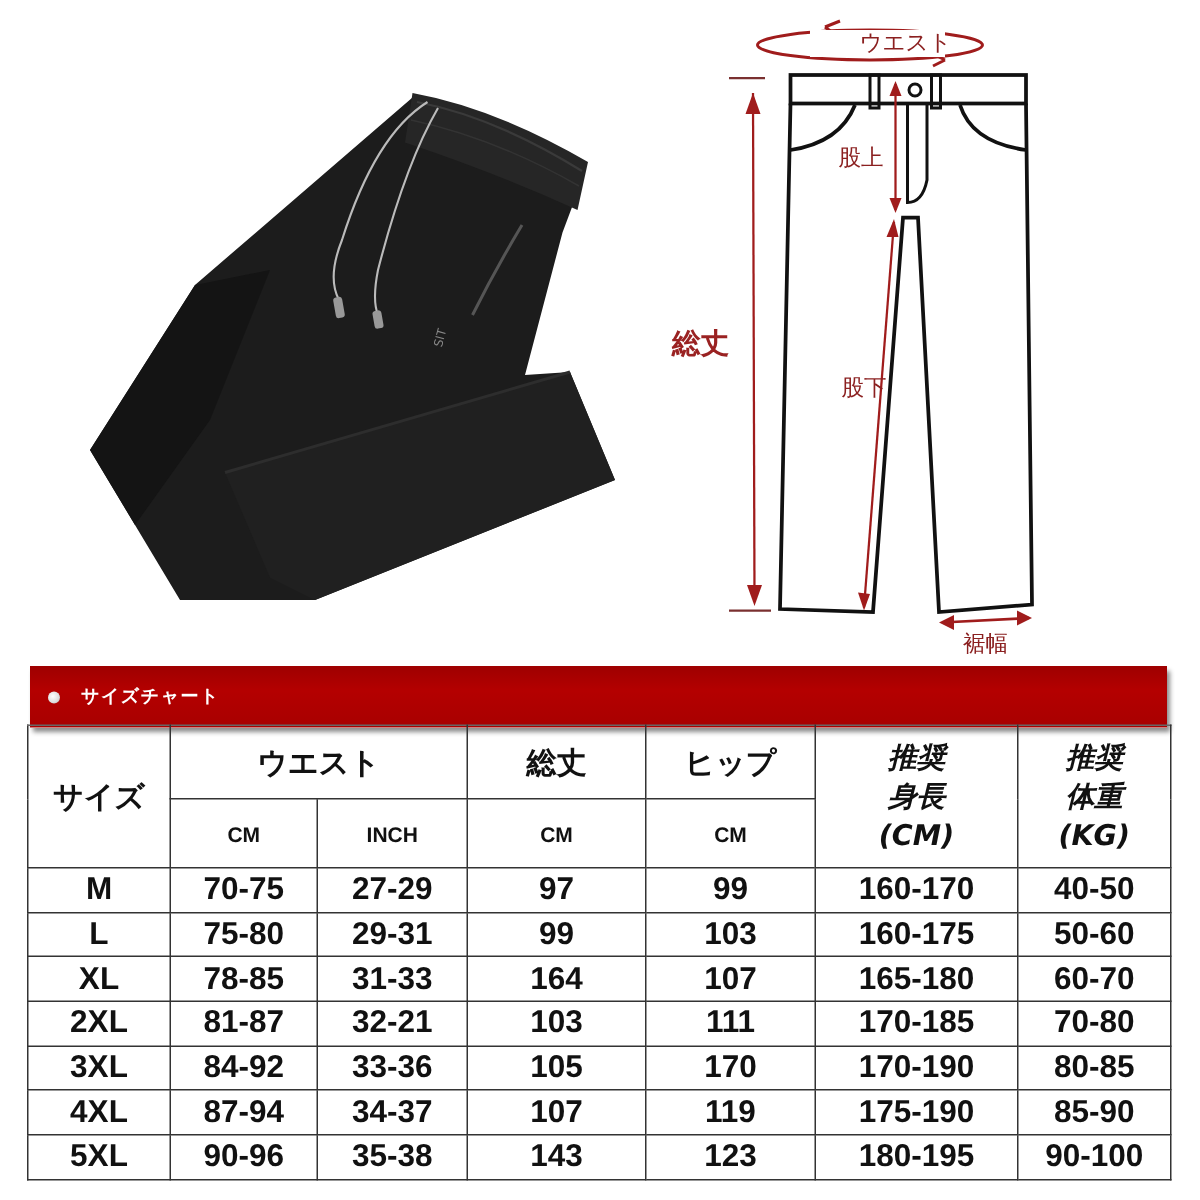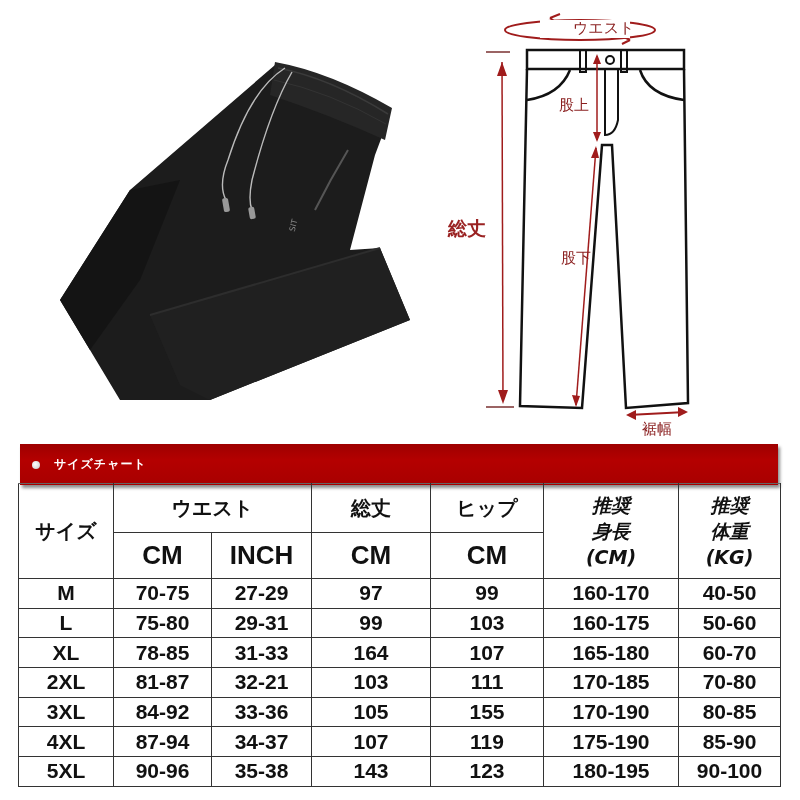--- a/index.html
+++ b/index.html
@@ -26,21 +26,21 @@
 
   table.size {
     position: absolute; left: 18px; top: 483px; width: 762px;
     border-collapse: collapse; table-layout: fixed;
   }
   table.size td, table.size th {
     border: 1.5px solid #333; text-align: center; vertical-align: middle;
     font-weight: bold; color: #111; padding: 0;
   }
   table.size .hjp { font-size: 20px; font-family: "DejaVu Sans", sans-serif; }
-  table.size .hen { font-size: 26px; font-family: "Liberation Sans", sans-serif; }
+  table.size .hen { font-size: 14px; font-family: "Liberation Sans", sans-serif; }
   table.size .hmulti { font-size: 19px; line-height: 26px; font-family: "DejaVu Sans", sans-serif; font-style: italic; }
   table.size tr.h1 { height: 49px; }
   table.size tr.h2 { height: 46px; }
   table.size tr.row { height: 29.7px; }
   table.size td.val { font-size: 21px; font-family: "Liberation Sans", sans-serif; }
   table.size tr:first-child td, table.size tr:first-child th { border-top: 1.5px solid #666; }
 </style>
 </head>
 <body>
 
@@ -185,21 +185,21 @@
     <td class="val">103</td>
     <td class="val">111</td>
     <td class="val">170-185</td>
     <td class="val">70-80</td>
   </tr>
   <tr class="row">
     <td class="val">3XL</td>
     <td class="val">84-92</td>
     <td class="val">33-36</td>
     <td class="val">105</td>
-    <td class="val">155</td>
+    <td class="val">170</td>
     <td class="val">170-190</td>
     <td class="val">80-85</td>
   </tr>
   <tr class="row">
     <td class="val">4XL</td>
     <td class="val">87-94</td>
     <td class="val">34-37</td>
     <td class="val">107</td>
     <td class="val">119</td>
     <td class="val">175-190</td>

